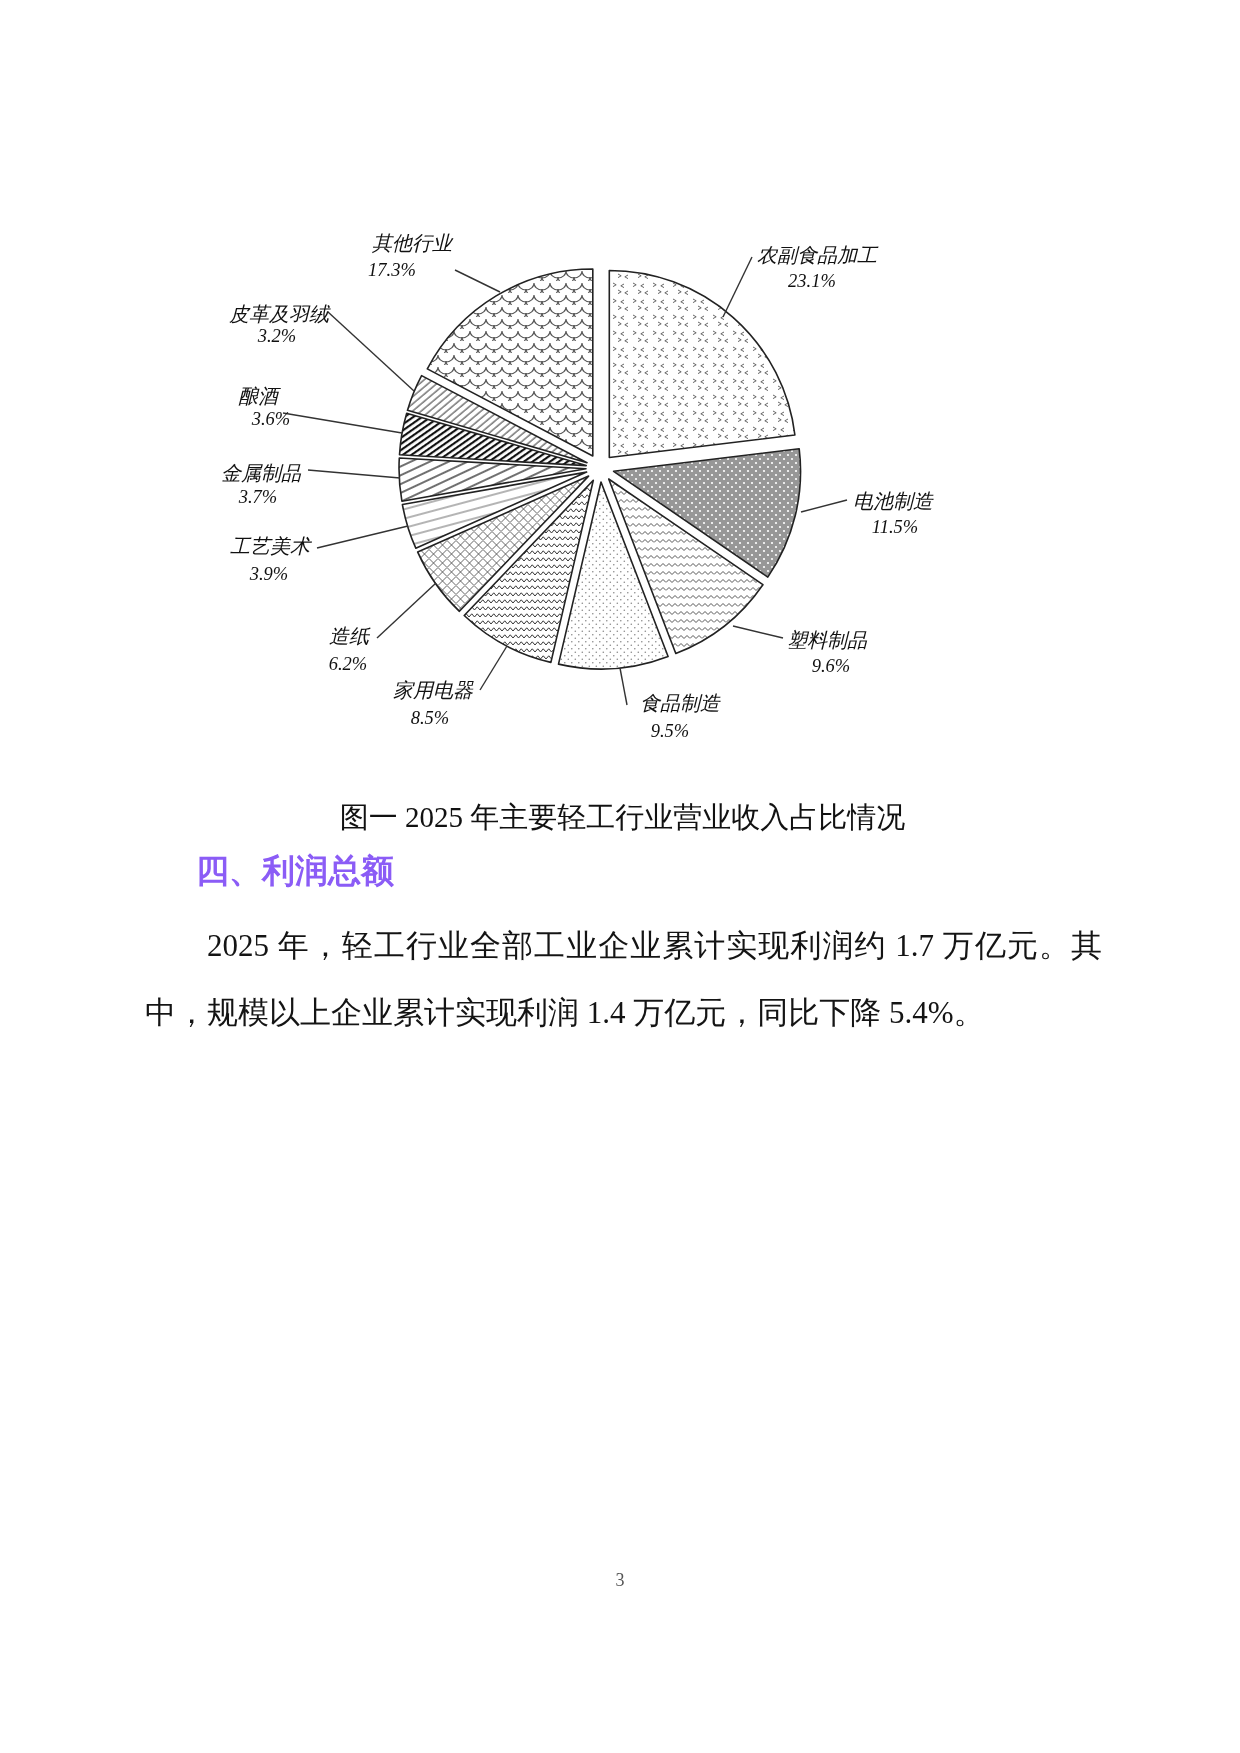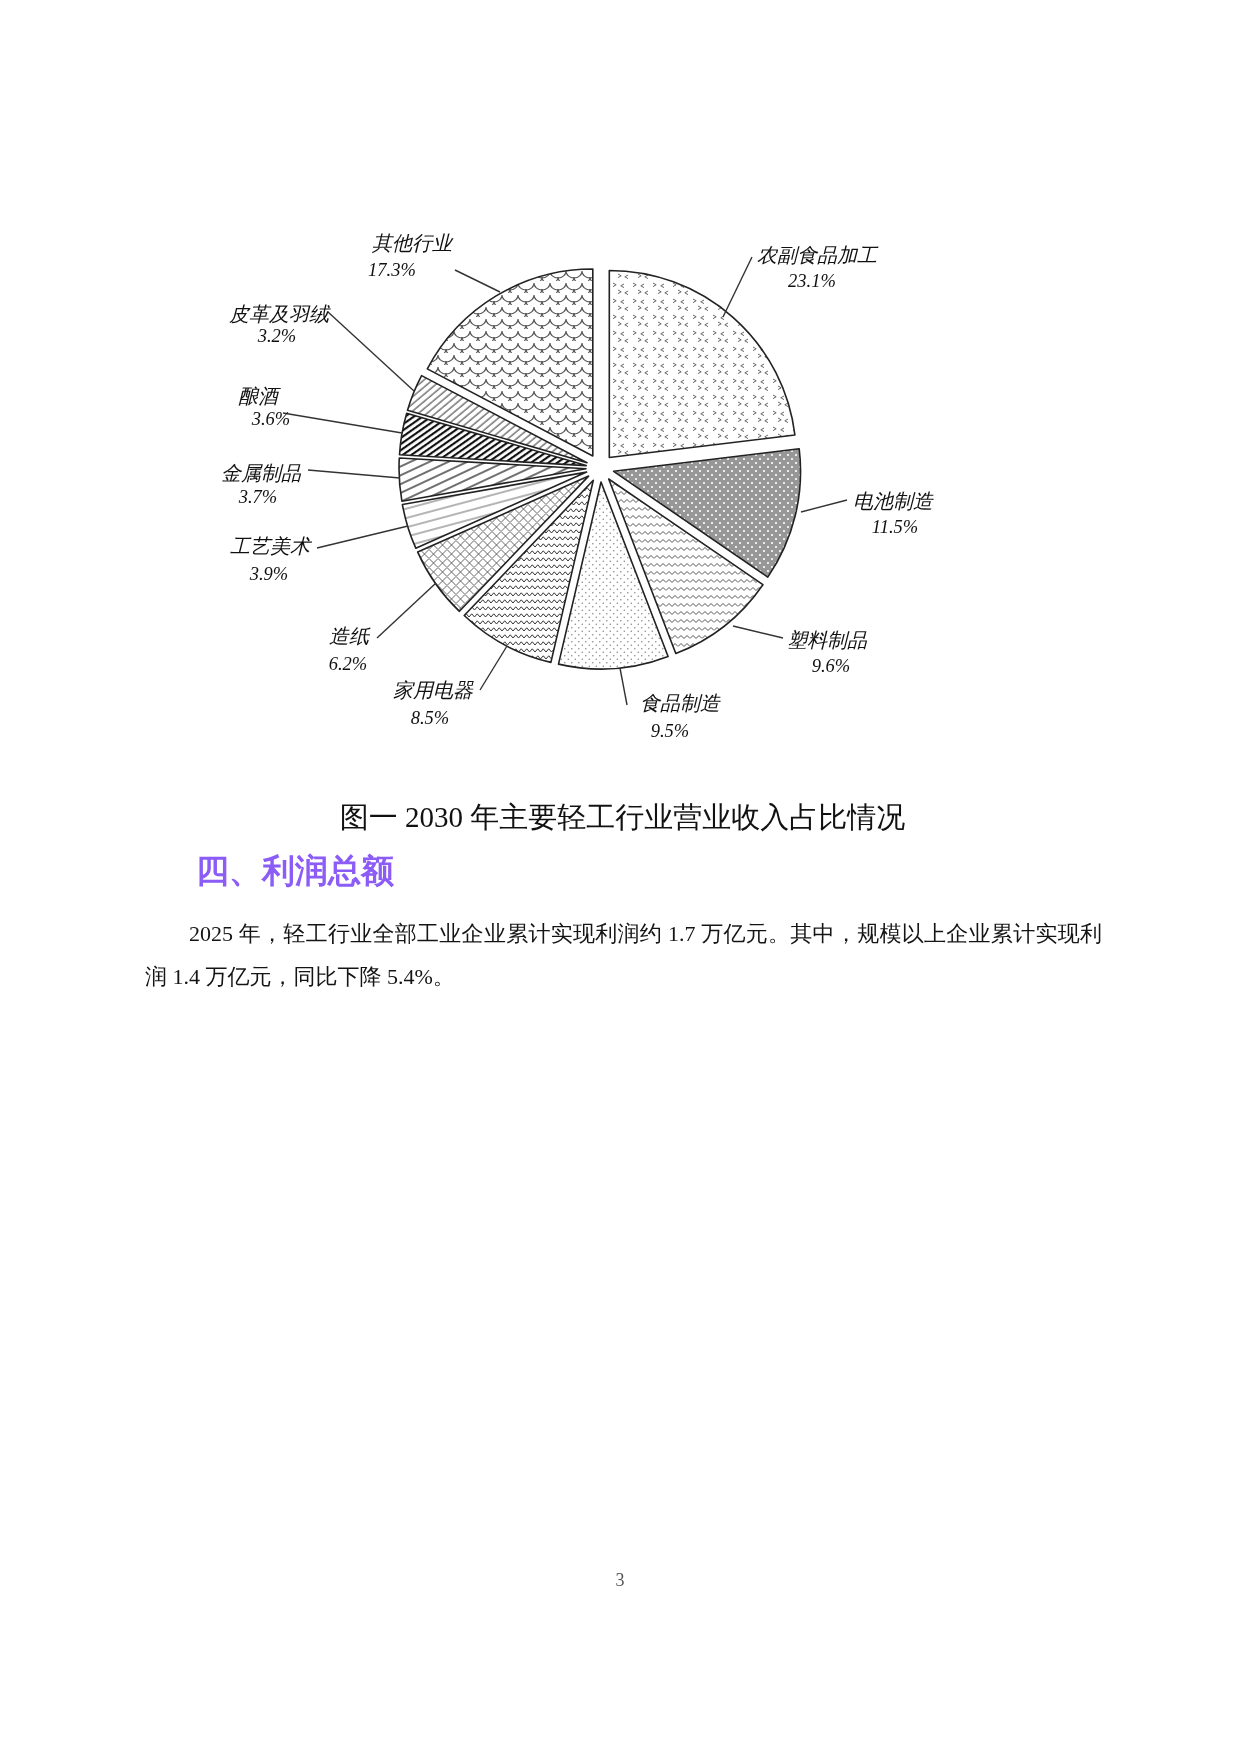--- a/index.html
+++ b/index.html
@@ -22,21 +22,21 @@
     position: absolute; left: 145px; top: 798px; width: 955px;
     text-align: center; font-size: 29px; color: #111;
   }
   .section-heading {
     position: absolute; left: 196px; top: 849px;
     font-family: "Liberation Sans", sans-serif;
     font-weight: 700; font-size: 33px; color: #8b5cf6;
   }
   .body-text {
     position: absolute; left: 145px; top: 912px; width: 957px;
-    font-size: 22px; line-height: 43px;
+    font-size: 31px; line-height: 67px;
     text-align: justify; color: #141414;
   }
   .body-text p { margin: 0 0 9px 0; text-indent: 2em; }
   .page-number {
     position: absolute; left: 0; top: 1570px; width: 100%;
     text-align: center; font-size: 18px; color: #555;
   }
 </style>
 </head>
 <body>
@@ -147,21 +147,21 @@
       <text x="121" y="240" text-anchor="middle" class="slice-pct">3.6%</text>
       <polyline points="178,127 264,206" fill="none" stroke="#333" stroke-width="1.4"></polyline>
       <text x="129" y="136" text-anchor="middle" class="slice-name">皮革及羽绒</text>
       <text x="127" y="157" text-anchor="middle" class="slice-pct">3.2%</text>
       <polyline points="305,85 350,107" fill="none" stroke="#333" stroke-width="1.4"></polyline>
       <text x="262" y="65" text-anchor="middle" class="slice-name">其他行业</text>
       <text x="242" y="91" text-anchor="middle" class="slice-pct">17.3%</text>
     </svg>
 </div>
 
-<div class="figure-caption">图一  2030 年主要轻工行业营业收入占比情况</div>
+<div class="figure-caption">图一  2025 年主要轻工行业营业收入占比情况</div>
 
 <div class="section-heading">四、利润总额</div>
 
 <div class="body-text">
   <p>2025 年，轻工行业全部工业企业累计实现利润约 1.7 万亿元。其中，规模以上企业累计实现利润 1.4 万亿元，同比下降 5.4%。</p>
 </div>
 
 <div class="page-number">3</div>
 
 </body></html>

